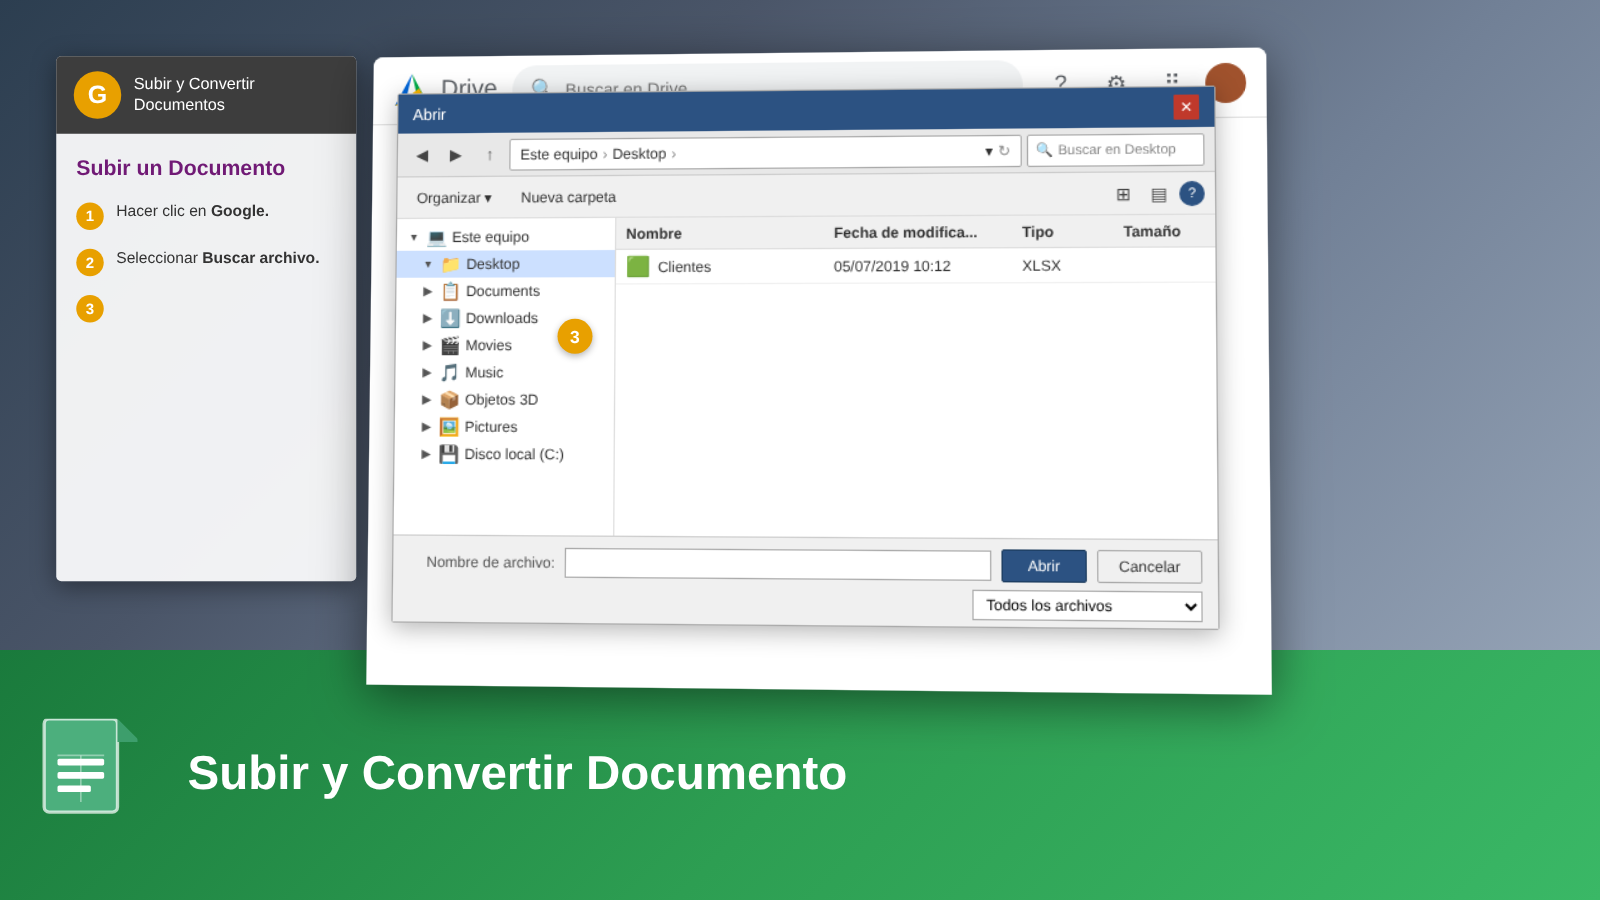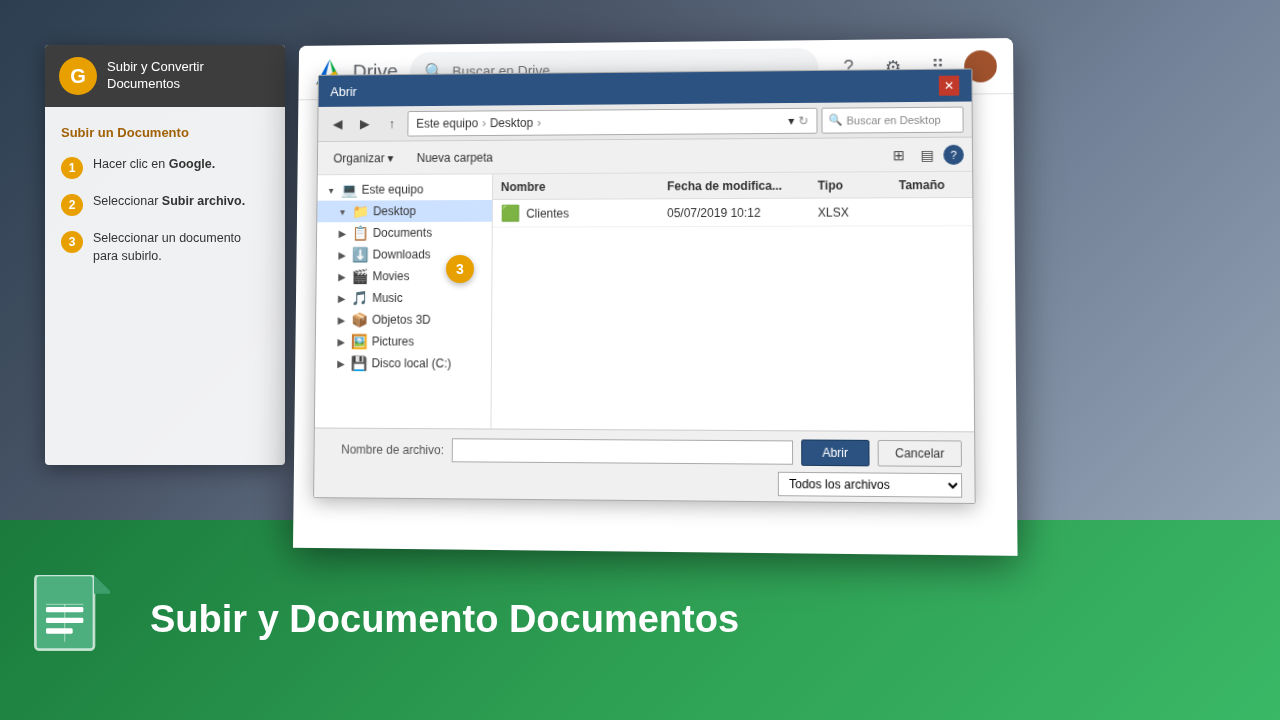--- a/index.html
+++ b/index.html
@@ -23,21 +23,21 @@
       background: #3d3d3d; color: white; padding: 12px 14px;
       display: flex; align-items: center; gap: 10px; border-radius: 4px 4px 0 0;
     }
     .logo-circle {
       width: 38px; height: 38px; border-radius: 50%; background: #e8a000;
       display: flex; align-items: center; justify-content: center; flex-shrink: 0;
       font-size: 20px; color: white; font-weight: bold;
     }
     .left-panel-header-text { font-size: 13px; font-weight: 400; line-height: 1.3; }
     .left-panel-body { padding: 18px 16px; }
-    .left-panel-subtitle { font-size: 13px; font-weight: 700; color: #a16207; margin-bottom: 16px; }
+    .left-panel-subtitle { font-size: 17px; font-weight: 700; color: #701a75; margin-bottom: 16px; }
     .left-panel-step { display: flex; align-items: flex-start; gap: 10px; margin-bottom: 14px; font-size: 12.5px; color: #333; line-height: 1.4; }
     .step-badge {
       width: 22px; height: 22px; border-radius: 50%; background: #e8a000;
       color: white; font-weight: 700; font-size: 12px;
       display: flex; align-items: center; justify-content: center; flex-shrink: 0; margin-top: 1px;
     }
 
     
     .drive-window {
       position: absolute; top: 40px; left: 290px; width: 720px; height: 510px;
@@ -203,25 +203,24 @@
     <div class="left-panel-header-text">Subir y Convertir<br>Documentos</div>
   </div>
   <div class="left-panel-body">
     <div class="left-panel-subtitle">Subir un Documento</div>
     <div class="left-panel-step">
       <div class="step-badge">1</div>
       <div>Hacer clic en <strong>Google.</strong></div>
     </div>
     <div class="left-panel-step">
       <div class="step-badge">2</div>
-      <div>Seleccionar <strong>Subir archivo.</strong></div>
+      <div>Seleccionar <strong>Buscar archivo.</strong></div>
     </div>
     <div class="left-panel-step">
       <div class="step-badge">3</div>
-      <div>Seleccionar un documento<br>para subirlo.</div>
     </div>
   </div>
 </div>
 
 <div class="drive-window">
   <div class="drive-toolbar">
     <div class="drive-logo">
 
       <svg class="drive-logo-icon" viewBox="0 0 32 32">
         <polygon points="16,2 2,28 10,28" fill="#0066da"></polygon>
@@ -370,15 +369,15 @@
       <polygon points="48,0 48,14 62,14" fill="#3d9e6c"></polygon>
       <rect x="12" y="24" width="28" height="4" rx="1" fill="white"></rect>
       <rect x="12" y="32" width="28" height="4" rx="1" fill="white"></rect>
       <rect x="12" y="40" width="20" height="4" rx="1" fill="white"></rect>
 
       <line x1="12" y1="22" x2="40" y2="22" stroke="rgba(255,255,255,0.4)" stroke-width="1"></line>
       <line x1="26" y1="22" x2="26" y2="50" stroke="rgba(255,255,255,0.4)" stroke-width="1"></line>
     </svg>
   </div>
   <div class="banner-text">
-    <div class="banner-title">Subir y Documento Documentos</div>
+    <div class="banner-title">Subir y Convertir Documento</div>
   </div>
 </div>
 
 </body></html>

